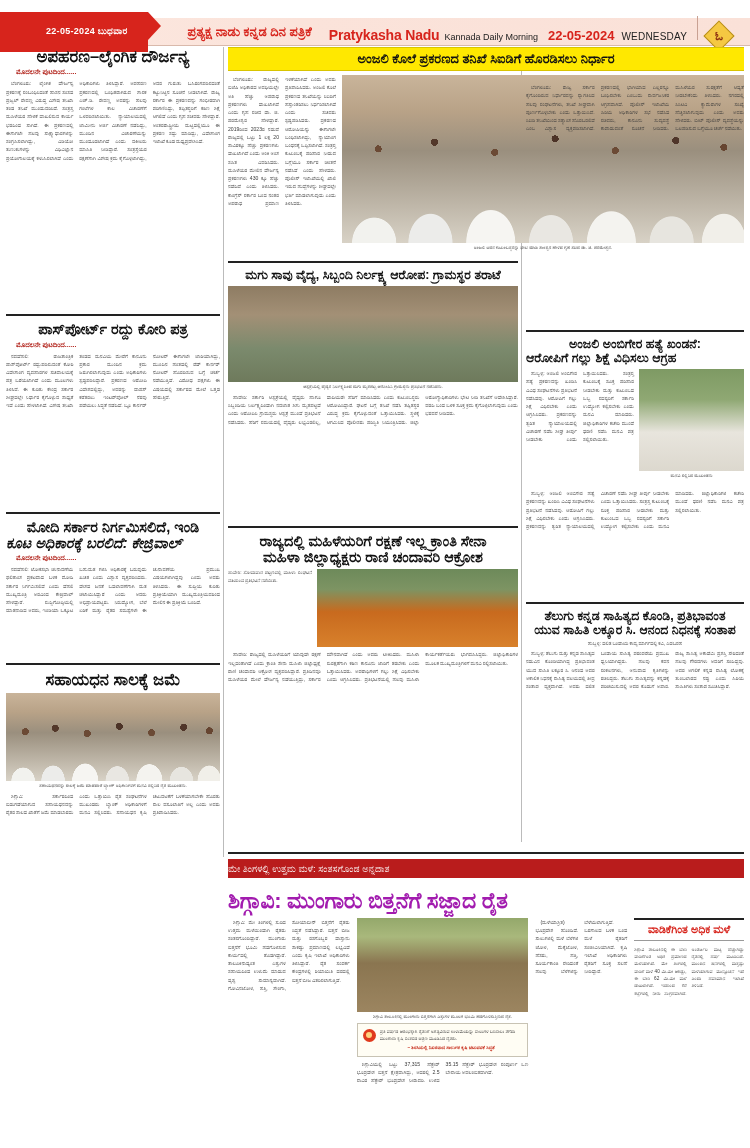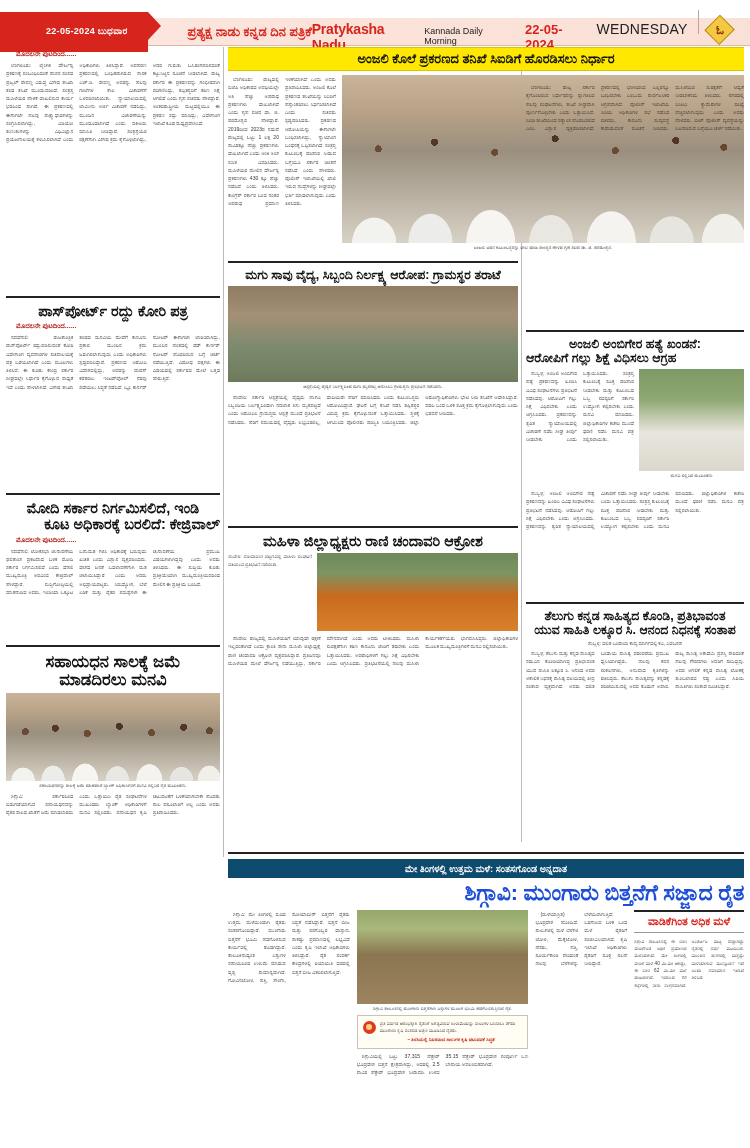--- a/index.html
+++ b/index.html
@@ -30,21 +30,21 @@
     border-left:13px solid #d7241c;
   }
   .mh-kn-title {
     color:#d7241c; font-size:13px; font-weight:bold;
     margin-left:40px; white-space:nowrap;
   }
   .mh-en-wrap { display:flex; align-items:baseline; margin-left:auto; padding-right:8px; }
   .mh-en-title { color:#d7241c; font-size:14px; font-weight:bold; letter-spacing:-.2px; }
   .mh-en-sub { color:#222; font-size:9px; margin-left:5px; }
   .mh-en-date { color:#d7241c; font-size:13px; font-weight:bold; margin-left:10px; }
-  .mh-en-day { color:#222; font-size:14px; margin-left:7px; letter-spacing:.2px; }
+  .mh-en-day { color:#222; font-size:10px; margin-left:7px; letter-spacing:.2px; }
   .mh-sep { width:1px; height:24px; background:#c9a193; margin:0 10px; }
   .mh-logo {
     width:22px; height:22px; background:#f5c842; border:1px solid #b58b1c;
     transform:rotate(45deg); display:flex; align-items:center; justify-content:center;
     margin-right:12px;
   }
   .mh-logo span { transform:rotate(-45deg); font-size:12px; color:#8a2b10; font-weight:bold; }
 
   
   .body-area { position:absolute; left:0; top:47px; width:750px; height:1101px; }
@@ -71,30 +71,30 @@
   .cols2 { column-count:2; column-gap:6px; }
   .cols3 { column-count:3; column-gap:6px; }
 
   
   .banner-yellow {
     background:#ffe800; color:#111; font-weight:bold; font-size:13px;
     text-align:center; padding:3px 0; border-top:1px solid #d8c400;
     border-bottom:1px solid #d8c400;
   }
   .banner-blue {
-    background:#0c4a6e; color:#fff; font-weight:bold; font-size:9.5px;
-    text-align:center; padding:3.5px 0;
+    background:#b91c1c; color:#fff; font-weight:normal; font-size:9.5px;
+    padding:3.5px 0;
   }
   .mega-red {
     color:#d7241c; font-weight:bold; font-size:22px; text-align:center;
     line-height:1.08; letter-spacing:-.2px; margin-top:3px;
   }
   .mega-black {
-    color:#1d4ed8; font-weight:bold; font-size:22px; text-align:right;
-    line-height:1.08; letter-spacing:-.3px; margin-top:3px;
+    color:#a21caf; font-weight:bold; font-size:22px; text-align:left;
+    line-height:1.08; letter-spacing:-.3px; margin-top:11px;
   }
 
   
   .photo { position:relative; background:#8e9a7d; overflow:hidden; display:block; }
   .cap { font-size:4.6px; color:#444; text-align:center; margin-top:2px; line-height:1.3; }
 
   
   .ph-crowd { background:linear-gradient(#c9b49a 0%,#b8a287 22%,#9a8f7e 45%,#d8d2c6 100%); }
   .ph-crowd:before {
     content:""; position:absolute; left:0; right:0; bottom:0; height:62%;
@@ -166,46 +166,46 @@
     </div>
   </div>
 
   <div class="body-area">
 
     <div class="col-rule" style="left:223px; height:810px;"></div>
     <div class="col-rule" style="left:521px; height:795px;"></div>
 
     <div class="col col-left">
 
+      <div class="hl-kn hl-lg" style="text-align:center;">ಅಪಹರಣ–ಲೈಂಗಿಕ ದೌರ್ಜನ್ಯ</div>
       <div class="kicker">ಮೊದಲನೇ ಪುಟದಿಂದ......</div>
       <div class="txt cols3" style="height:230px;">
         <p>ಬೆಂಗಳೂರು: ಲೈಂಗಿಕ ದೌರ್ಜನ್ಯ ಪ್ರಕರಣಕ್ಕೆ ಸಂಬಂಧಿಸಿದಂತೆ ಹಾಸನ ಸಂಸದ ಪ್ರಜ್ವಲ್ ರೇವಣ್ಣ ವಿರುದ್ಧ ವಿಶೇಷ ತನಿಖಾ ತಂಡ ತನಿಖೆ ಮುಂದುವರಿಸಿದೆ. ಸಂತ್ರಸ್ತ ಮಹಿಳೆಯರ ಹೇಳಿಕೆ ದಾಖಲಿಸುವ ಕಾರ್ಯ ಭರದಿಂದ ಸಾಗಿದೆ. ಈ ಪ್ರಕರಣದಲ್ಲಿ ಈಗಾಗಲೇ ಹಲವು ಸಾಕ್ಷ್ಯಾಧಾರಗಳನ್ನು ಸಂಗ್ರಹಿಸಲಾಗಿದ್ದು, ವಿಡಿಯೋ ತುಣುಕುಗಳನ್ನು ವಿಧಿವಿಜ್ಞಾನ ಪ್ರಯೋಗಾಲಯಕ್ಕೆ ಕಳುಹಿಸಲಾಗಿದೆ ಎಂದು ಅಧಿಕಾರಿಗಳು ತಿಳಿಸಿದ್ದಾರೆ. ಅಪಹರಣ ಪ್ರಕರಣದಲ್ಲಿ ಬಂಧಿತರಾಗಿರುವ ಶಾಸಕ ಎಚ್.ಡಿ. ರೇವಣ್ಣ ಅವರನ್ನು ಹಲವು ಗಂಟೆಗಳ ಕಾಲ ವಿಚಾರಣೆಗೆ ಒಳಪಡಿಸಲಾಯಿತು. ನ್ಯಾಯಾಲಯದಲ್ಲಿ ಜಾಮೀನು ಅರ್ಜಿ ವಿಚಾರಣೆ ನಡೆದಿದ್ದು, ಮುಂದಿನ ವಿಚಾರಣೆಯನ್ನು ಮುಂದೂಡಲಾಗಿದೆ ಎಂದು ವಕೀಲರು ಮಾಹಿತಿ ನೀಡಿದ್ದಾರೆ. ಸಂತ್ರಸ್ತೆಯರ ರಕ್ಷಣೆಗಾಗಿ ವಿಶೇಷ ಕ್ರಮ ಕೈಗೊಳ್ಳಲಾಗಿದ್ದು, ಅವರ ಗುರುತು ಬಹಿರಂಗಪಡಿಸದಂತೆ ಕಟ್ಟುನಿಟ್ಟಿನ ಸೂಚನೆ ನೀಡಲಾಗಿದೆ. ರಾಜ್ಯ ಸರ್ಕಾರ ಈ ಪ್ರಕರಣವನ್ನು ಗಂಭೀರವಾಗಿ ಪರಿಗಣಿಸಿದ್ದು, ತಪ್ಪಿತಸ್ಥರಿಗೆ ಕಠಿಣ ಶಿಕ್ಷೆ ಆಗಲಿದೆ ಎಂದು ಗೃಹ ಸಚಿವರು ಹೇಳಿದ್ದಾರೆ. ಅಂತರರಾಷ್ಟ್ರೀಯ ಮಟ್ಟದಲ್ಲಿಯೂ ಈ ಪ್ರಕರಣ ಸದ್ದು ಮಾಡಿದ್ದು, ವಿದೇಶಾಂಗ ಇಲಾಖೆ ಕೂಡ ಮಧ್ಯಪ್ರವೇಶಿಸಿದೆ.</p>
       </div>
 
       <div class="rule-thick"></div>
 
       <div class="hl-kn hl-md" style="text-align:center;">ಪಾಸ್‌ಪೋರ್ಟ್ ರದ್ದು ಕೋರಿ ಪತ್ರ</div>
       <div class="kicker">ಮೊದಲನೇ ಪುಟದಿಂದ......</div>
       <div class="txt cols3" style="height:155px;">
         <p>ನವದೆಹಲಿ: ರಾಜತಾಂತ್ರಿಕ ಪಾಸ್‌ಪೋರ್ಟ್ ರದ್ದುಪಡಿಸುವಂತೆ ಕೋರಿ ವಿದೇಶಾಂಗ ವ್ಯವಹಾರಗಳ ಸಚಿವಾಲಯಕ್ಕೆ ಪತ್ರ ಬರೆಯಲಾಗಿದೆ ಎಂದು ಮೂಲಗಳು ತಿಳಿಸಿವೆ. ಈ ಕುರಿತು ಕೇಂದ್ರ ಸರ್ಕಾರ ಶೀಘ್ರದಲ್ಲೇ ನಿರ್ಧಾರ ಕೈಗೊಳ್ಳುವ ಸಾಧ್ಯತೆ ಇದೆ ಎಂದು ಹೇಳಲಾಗಿದೆ. ವಿಶೇಷ ತನಿಖಾ ತಂಡದ ಮನವಿಯ ಮೇರೆಗೆ ಕಾನೂನು ಪ್ರಕಾರ ಮುಂದಿನ ಕ್ರಮ ಜರುಗಿಸಲಾಗುವುದು ಎಂದು ಅಧಿಕಾರಿಗಳು ಸ್ಪಷ್ಟಪಡಿಸಿದ್ದಾರೆ. ಪ್ರಕರಣದ ಆರೋಪಿ ವಿದೇಶದಲ್ಲಿದ್ದು, ಅವರನ್ನು ವಾಪಸ್ ಕರೆತರಲು ಇಂಟರ್‌ಪೋಲ್ ನೆರವು ಪಡೆಯಲು ಸಿದ್ಧತೆ ನಡೆದಿದೆ. ಬ್ಲೂ ಕಾರ್ನರ್ ನೋಟಿಸ್ ಈಗಾಗಲೇ ಜಾರಿಯಾಗಿದ್ದು, ಮುಂದಿನ ಹಂತದಲ್ಲಿ ರೆಡ್ ಕಾರ್ನರ್ ನೋಟಿಸ್ ಹೊರಡಿಸುವ ಬಗ್ಗೆ ಚರ್ಚೆ ನಡೆಯುತ್ತಿದೆ. ವಿರೋಧ ಪಕ್ಷಗಳು ಈ ವಿಷಯದಲ್ಲಿ ಸರ್ಕಾರದ ಮೇಲೆ ಒತ್ತಡ ಹೇರುತ್ತಿವೆ.</p>
       </div>
 
       <div class="rule-thick"></div>
 
       <div class="hl-kn hl-md" style="text-align:center;">ಮೋದಿ ಸರ್ಕಾರ ನಿರ್ಗಮಿಸಲಿದೆ, ಇಂಡಿ</div>
-      <div class="hl-kn hl-md" style="text-align:right;">ಕೂಟ ಅಧಿಕಾರಕ್ಕೆ ಬರಲಿದೆ: ಕೇಜ್ರಿವಾಲ್</div>
+      <div class="hl-kn hl-md" style="text-align:left;font-style:italic;">ಕೂಟ ಅಧಿಕಾರಕ್ಕೆ ಬರಲಿದೆ: ಕೇಜ್ರಿವಾಲ್</div>
       <div class="kicker">ಮೊದಲನೇ ಪುಟದಿಂದ......</div>
       <div class="txt cols3" style="height:93px;">
         <p>ನವದೆಹಲಿ: ಲೋಕಸಭಾ ಚುನಾವಣೆಯ ಫಲಿತಾಂಶ ಪ್ರಕಟವಾದ ಬಳಿಕ ಮೋದಿ ಸರ್ಕಾರ ನಿರ್ಗಮಿಸಲಿದೆ ಎಂದು ದೆಹಲಿ ಮುಖ್ಯಮಂತ್ರಿ ಅರವಿಂದ ಕೇಜ್ರಿವಾಲ್ ಹೇಳಿದ್ದಾರೆ. ಸುದ್ದಿಗೋಷ್ಠಿಯಲ್ಲಿ ಮಾತನಾಡಿದ ಅವರು, ಇಂಡಿಯಾ ಒಕ್ಕೂಟ ಬಹುಮತ ಗಳಿಸಿ ಅಧಿಕಾರಕ್ಕೆ ಬರುವುದು ಖಚಿತ ಎಂದು ವಿಶ್ವಾಸ ವ್ಯಕ್ತಪಡಿಸಿದರು. ದೇಶದ ಜನತೆ ಬದಲಾವಣೆಗಾಗಿ ಮತ ಚಲಾಯಿಸಿದ್ದಾರೆ ಎಂದು ಅವರು ಅಭಿಪ್ರಾಯಪಟ್ಟರು. ನಿರುದ್ಯೋಗ, ಬೆಲೆ ಏರಿಕೆ ಮತ್ತು ರೈತರ ಸಮಸ್ಯೆಗಳೇ ಈ ಚುನಾವಣೆಯ ಪ್ರಮುಖ ವಿಷಯಗಳಾಗಿದ್ದವು ಎಂದು ಅವರು ತಿಳಿಸಿದರು. ಈ ಸುದ್ದಿಯ ಕುರಿತು ಪ್ರತಿಕ್ರಿಯೆಯಾಗಿ ಮುಖ್ಯಮಂತ್ರಿಯವರಿಂದ ಮೇಲಿನ ಈ ಪ್ರತಿಕ್ರಿಯೆ ಬಂದಿದೆ.</p>
       </div>
 
       <div class="rule-thick"></div>
 
       <div class="hl-kn hl-lg" style="text-align:center;">ಸಹಾಯಧನ ಸಾಲಕ್ಕೆ ಜಮೆ</div>
-      <div class="hl-kn hl-lg" style="text-align:center;">ಮಾಡದಿರಲು ಮನವಿ</div>
 
       <div class="photo ph-crowd" style="height:88px; margin-top:4px;"></div>
       <div class="cap">ಸಹಾಯಧನವನ್ನು ಸಾಲಕ್ಕೆ ಜಮೆ ಮಾಡದಂತೆ ಬ್ಯಾಂಕ್ ಅಧಿಕಾರಿಗಳಿಗೆ ಮನವಿ ಸಲ್ಲಿಸಿದ ರೈತ ಮುಖಂಡರು.</div>
       <div class="txt cols3" style="height:192px; margin-top:3px;">
         <p>ಶಿಗ್ಗಾವಿ: ಸರ್ಕಾರದಿಂದ ಬಿಡುಗಡೆಯಾಗುವ ಸಹಾಯಧನವನ್ನು ರೈತರ ಸಾಲದ ಖಾತೆಗೆ ಜಮೆ ಮಾಡಬಾರದು ಎಂದು ಒತ್ತಾಯಿಸಿ ರೈತ ಸಂಘಟನೆಗಳ ಮುಖಂಡರು ಬ್ಯಾಂಕ್ ಅಧಿಕಾರಿಗಳಿಗೆ ಮನವಿ ಸಲ್ಲಿಸಿದರು. ಸಹಾಯಧನ ಕೃಷಿ ಚಟುವಟಿಕೆಗೆ ಬಳಕೆಯಾಗಬೇಕೇ ಹೊರತು ಸಾಲ ವಸೂಲಾತಿಗೆ ಅಲ್ಲ ಎಂದು ಅವರು ಪ್ರತಿಪಾದಿಸಿದರು.</p>
       </div>
     </div>
 
     <div class="col col-mid" style="width:516px;">
 
@@ -226,20 +226,21 @@
         <div class="hl-kn hl-sm" style="text-align:center;">ಮಗು ಸಾವು ವೈದ್ಯ, ಸಿಬ್ಬಂದಿ ನಿರ್ಲಕ್ಷ್ಯ ಆರೋಪ: ಗ್ರಾಮಸ್ಥರ ತರಾಟೆ</div>
 
         <div class="photo ph-meeting" style="height:96px; margin-top:4px;"></div>
         <div class="cap">ಆಸ್ಪತ್ರೆಯಲ್ಲಿ ವೈದ್ಯರ ನಿರ್ಲಕ್ಷ್ಯದಿಂದ ಮಗು ಮೃತಪಟ್ಟ ಆರೋಪಿಸಿ ಗ್ರಾಮಸ್ಥರು ಪ್ರತಿಭಟನೆ ನಡೆಸಿದರು.</div>
 
         <div class="txt cols3" style="height:128px; margin-top:3px;">
           <p>ಹಾವೇರಿ: ಸರ್ಕಾರಿ ಆಸ್ಪತ್ರೆಯಲ್ಲಿ ವೈದ್ಯರು ಹಾಗೂ ಸಿಬ್ಬಂದಿಯ ನಿರ್ಲಕ್ಷ್ಯದಿಂದಾಗಿ ನವಜಾತ ಶಿಶು ಮೃತಪಟ್ಟಿದೆ ಎಂದು ಆರೋಪಿಸಿ ಗ್ರಾಮಸ್ಥರು ಆಸ್ಪತ್ರೆ ಮುಂದೆ ಪ್ರತಿಭಟನೆ ನಡೆಸಿದರು. ಹೆರಿಗೆ ಸಮಯದಲ್ಲಿ ವೈದ್ಯರು ಲಭ್ಯವಿರಲಿಲ್ಲ, ದಾದಿಯರೇ ಹೆರಿಗೆ ಮಾಡಿಸಿದರು ಎಂದು ಕುಟುಂಬಸ್ಥರು ಆರೋಪಿಸಿದ್ದಾರೆ. ಘಟನೆ ಬಗ್ಗೆ ತನಿಖೆ ನಡೆಸಿ ತಪ್ಪಿತಸ್ಥರ ವಿರುದ್ಧ ಕ್ರಮ ಕೈಗೊಳ್ಳುವಂತೆ ಒತ್ತಾಯಿಸಿದರು. ಸ್ಥಳಕ್ಕೆ ಆಗಮಿಸಿದ ಪೊಲೀಸರು ಪರಿಸ್ಥಿತಿ ನಿಯಂತ್ರಿಸಿದರು. ಜಿಲ್ಲಾ ಆರೋಗ್ಯಾಧಿಕಾರಿಗಳು ಭೇಟಿ ನೀಡಿ ತನಿಖೆಗೆ ಆದೇಶಿಸಿದ್ದಾರೆ. ವರದಿ ಬಂದ ಬಳಿಕ ಸೂಕ್ತ ಕ್ರಮ ಕೈಗೊಳ್ಳಲಾಗುವುದು ಎಂದು ಭರವಸೆ ನೀಡಿದರು.</p>
         </div>
 
         <div class="rule-thick"></div>
+        <div class="hl-kn hl-md" style="text-align:center;">ರಾಜ್ಯದಲ್ಲಿ ಮಹಿಳೆಯರಿಗೆ ರಕ್ಷಣೆ ಇಲ್ಲ ಕ್ರಾಂತಿ ಸೇನಾ</div>
         <div class="hl-kn hl-md" style="text-align:center;">ಮಹಿಳಾ ಜಿಲ್ಲಾಧ್ಯಕ್ಷರು ರಾಣಿ ಚಂದಾವರಿ ಆಕ್ರೋಶ</div>
 
         <div style="display:flex; gap:5px; margin-top:4px;">
           <div style="width:84px;">
             <div class="txt" style="font-size:4.8px;">ಹಾವೇರಿ: ಸೋಮವಾರ ಪಟ್ಟಣದಲ್ಲಿ ಮಹಿಳಾ ಸಂಘಟನೆ ವತಿಯಿಂದ ಪ್ರತಿಭಟನೆ ನಡೆಯಿತು.</div>
           </div>
           <div style="flex:1;">
             <div class="photo ph-women" style="height:78px;"></div>
           </div>
         </div>

